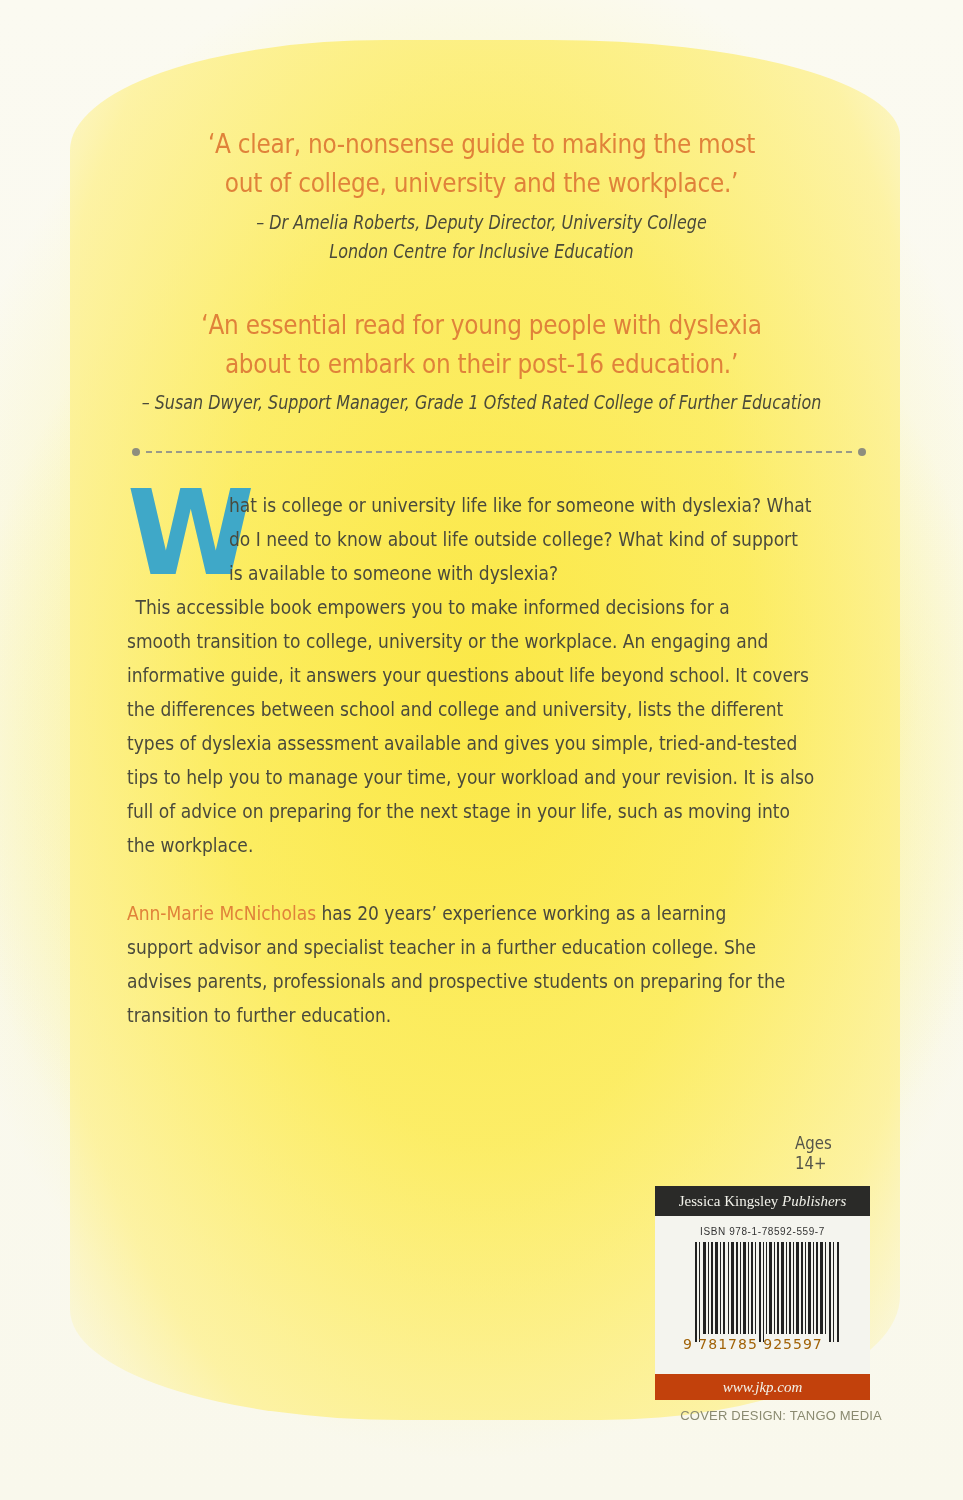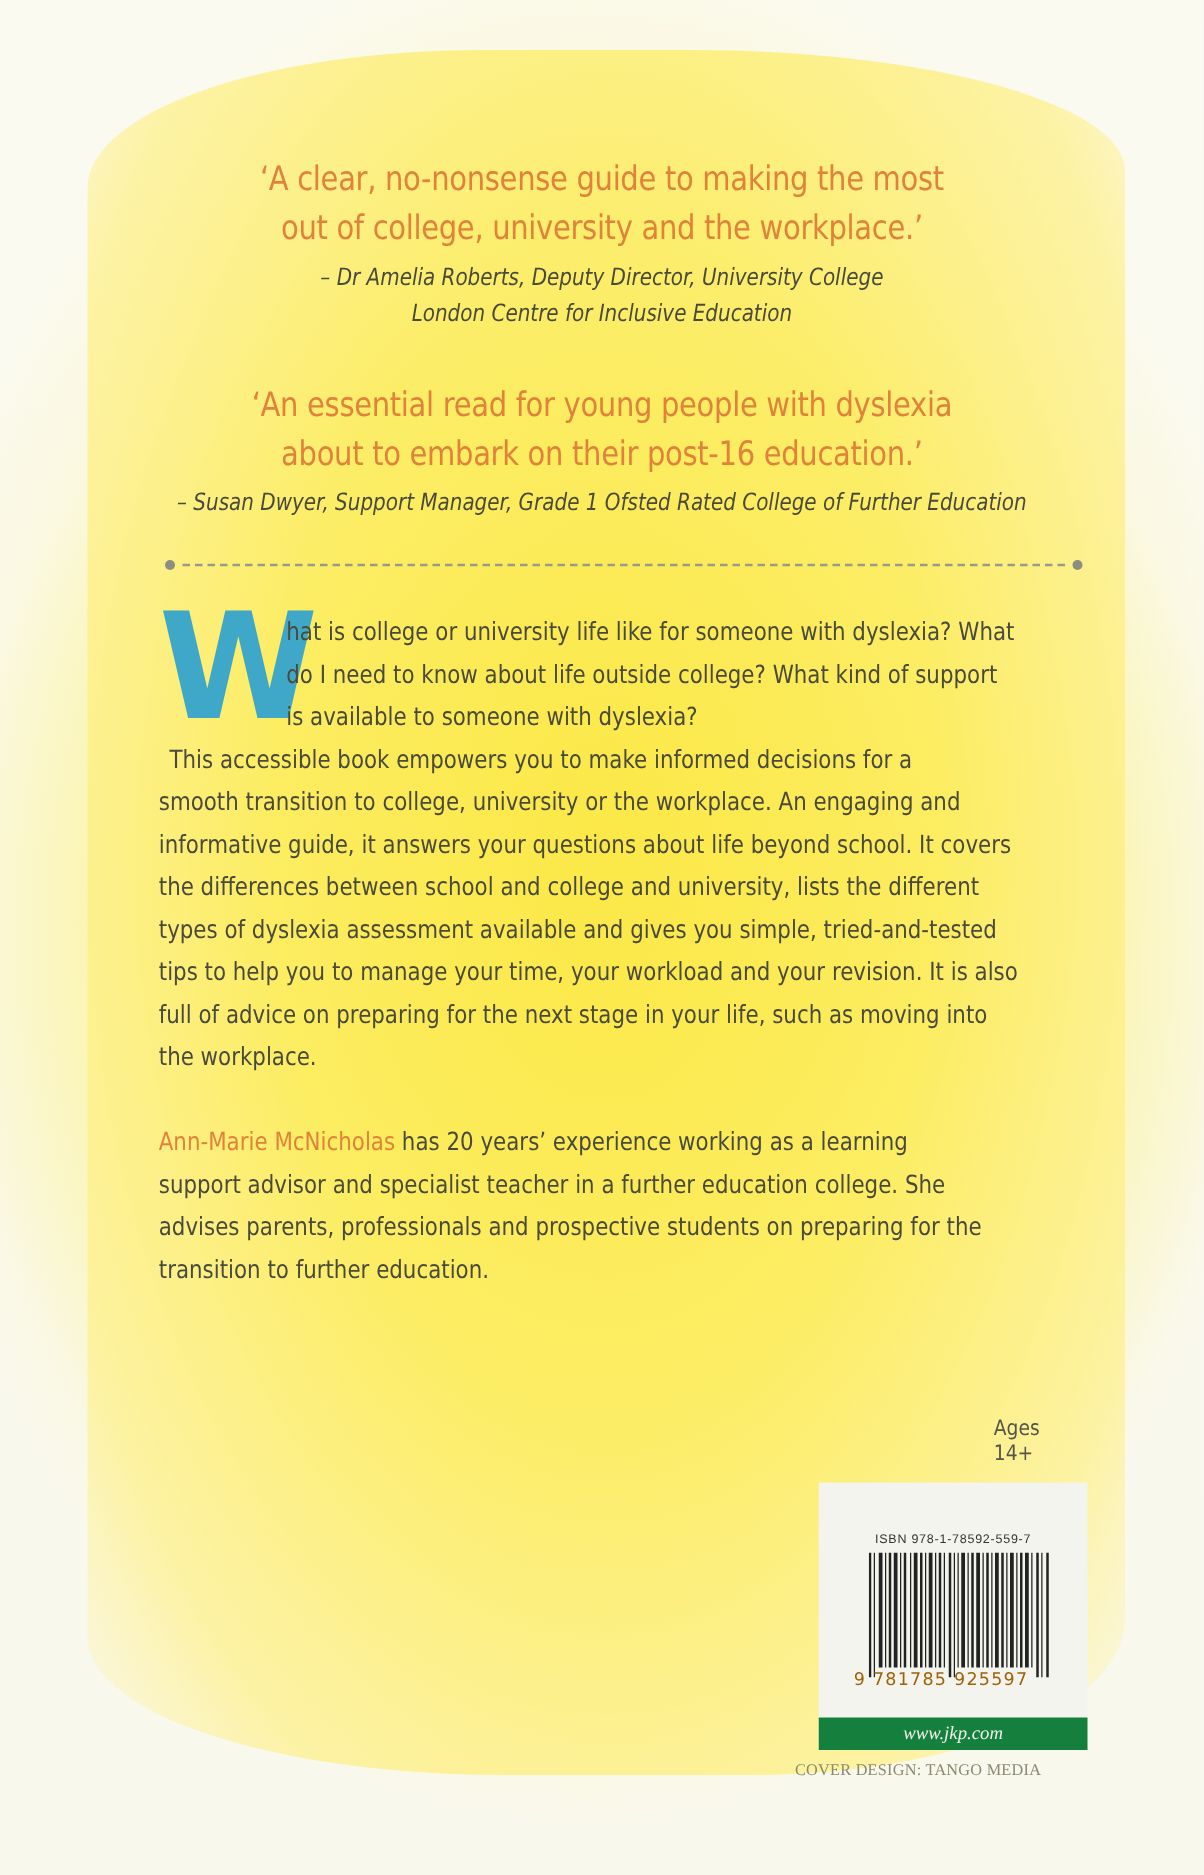--- a/index.html
+++ b/index.html
@@ -75,26 +75,26 @@
     letter-spacing: 0.6px;
   }
   .bars { position: absolute; left: 40px; top: 56px; width: 145px; height: 100px; }
   .barnums {
     position: absolute; left: 28px; top: 150px; width: 170px;
     font-family: "DejaVu Sans", sans-serif; font-size: 14px; color: #a16207; letter-spacing: 1px;
     background: transparent;
   }
   .url-bar {
     position: absolute; left: 0; top: 188px; width: 215px; height: 26px;
-    background: #15803d; color: #f2f2ea; text-align: center;
+    background: #c2410c; color: #f2f2ea; text-align: center;
     font-family: "Liberation Serif", serif; font-style: italic; font-size: 15px; line-height: 26px;
   }
   .credit {
-    position: absolute; left: 636px; top: 1408px; width: 246px; text-align: left;
-    font-family: Liberation Serif, serif; font-size: 13px; color: #8a8a70; letter-spacing: 0.2px;
+    position: absolute; left: 636px; top: 1408px; width: 246px; text-align: right;
+    font-family: Liberation Sans, sans-serif; font-size: 13px; color: #8a8a70; letter-spacing: 0.2px;
   }
 </style>
 </head>
 <body>
 
 <div class="page">
   <div class="wash"></div>
 </div>
 
 <div class="content">
@@ -144,20 +144,23 @@
   <div class="body-text" style="left:127px; top:896px;">
     <span class="line"><span class="author">Ann-Marie McNicholas</span><span> has 20 years’ experience working as a learning</span></span>
     <span class="line">support advisor and specialist teacher in a further education college. She</span>
     <span class="line">advises parents, professionals and prospective students on preparing for the</span>
     <span class="line">transition to further education.</span>
   </div>
 
   <div class="ages">Ages 14+</div>
 
   <div class="barcode-box">
+    <div class="publisher">
+      <span>Jessica Kingsley </span><i>Publishers</i>
+    </div>
     <div class="isbn-label">ISBN 978-1-78592-559-7</div>
     <svg class="bars" viewBox="0 0 145 100" preserveAspectRatio="none">
       <g fill="#222">
         <rect x="0" y="0" width="2" height="100"></rect>
           <rect x="4" y="0" width="1" height="100"></rect>
         <rect x="8" y="0" width="3" height="92"></rect>
           <rect x="13" y="0" width="1" height="92"></rect>
         <rect x="16" y="0" width="2" height="92"></rect>
           <rect x="20" y="0" width="3" height="92"></rect>
         <rect x="25" y="0" width="1" height="92"></rect>

